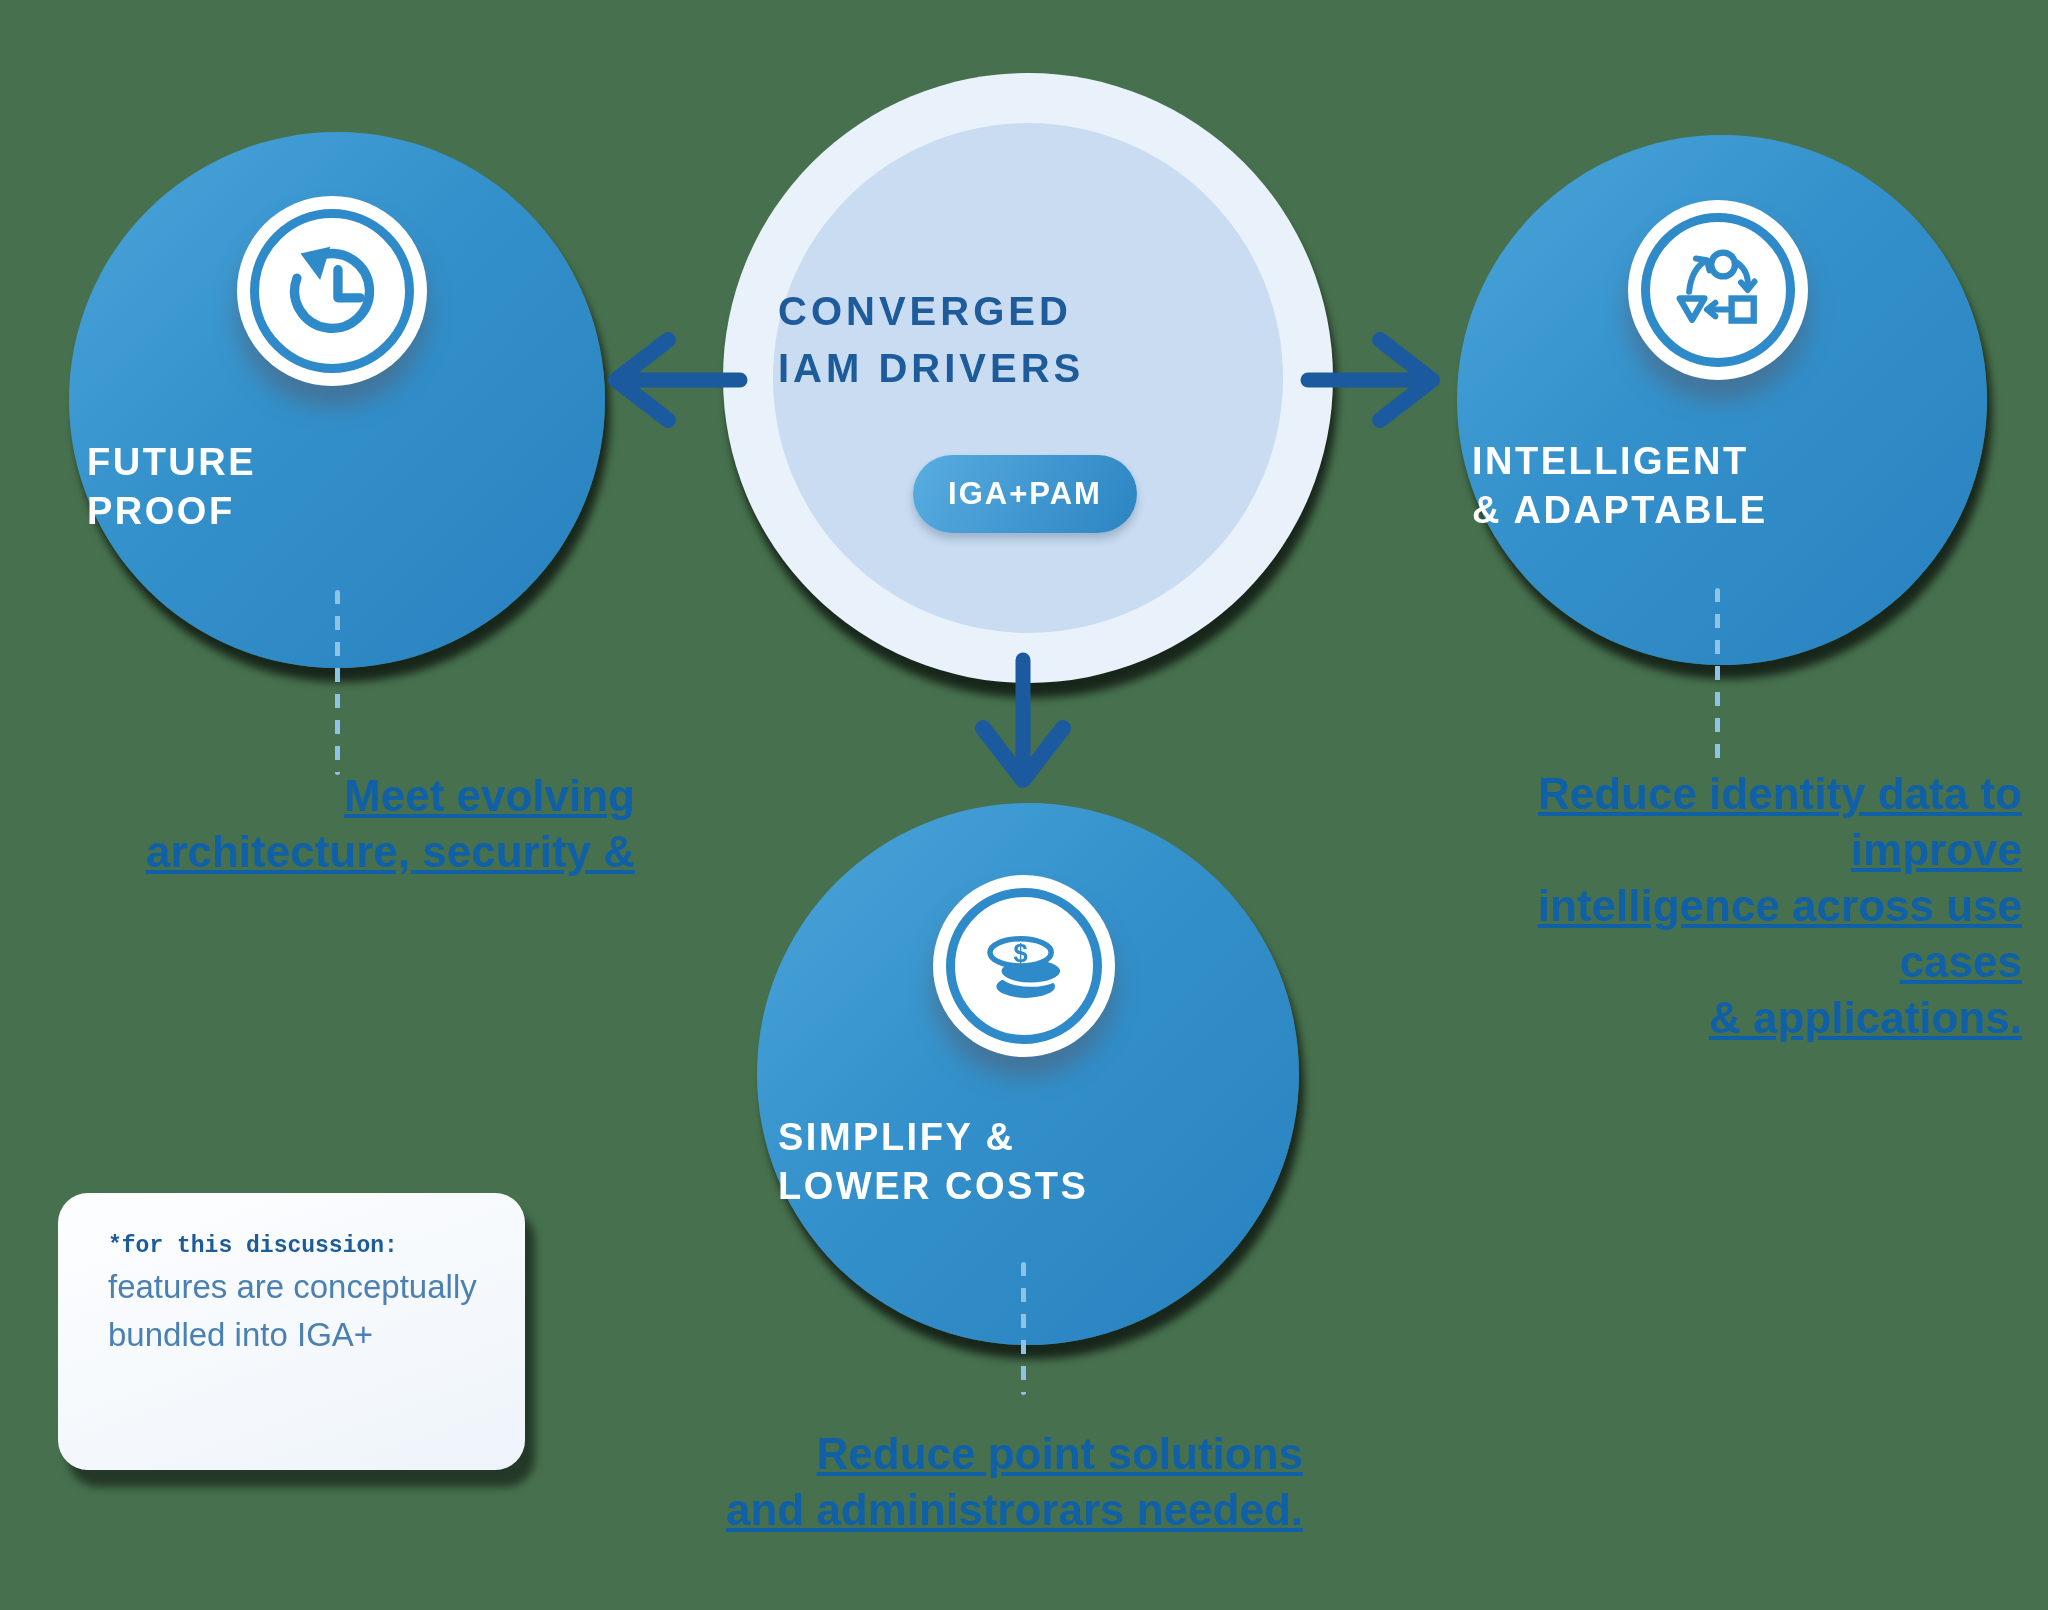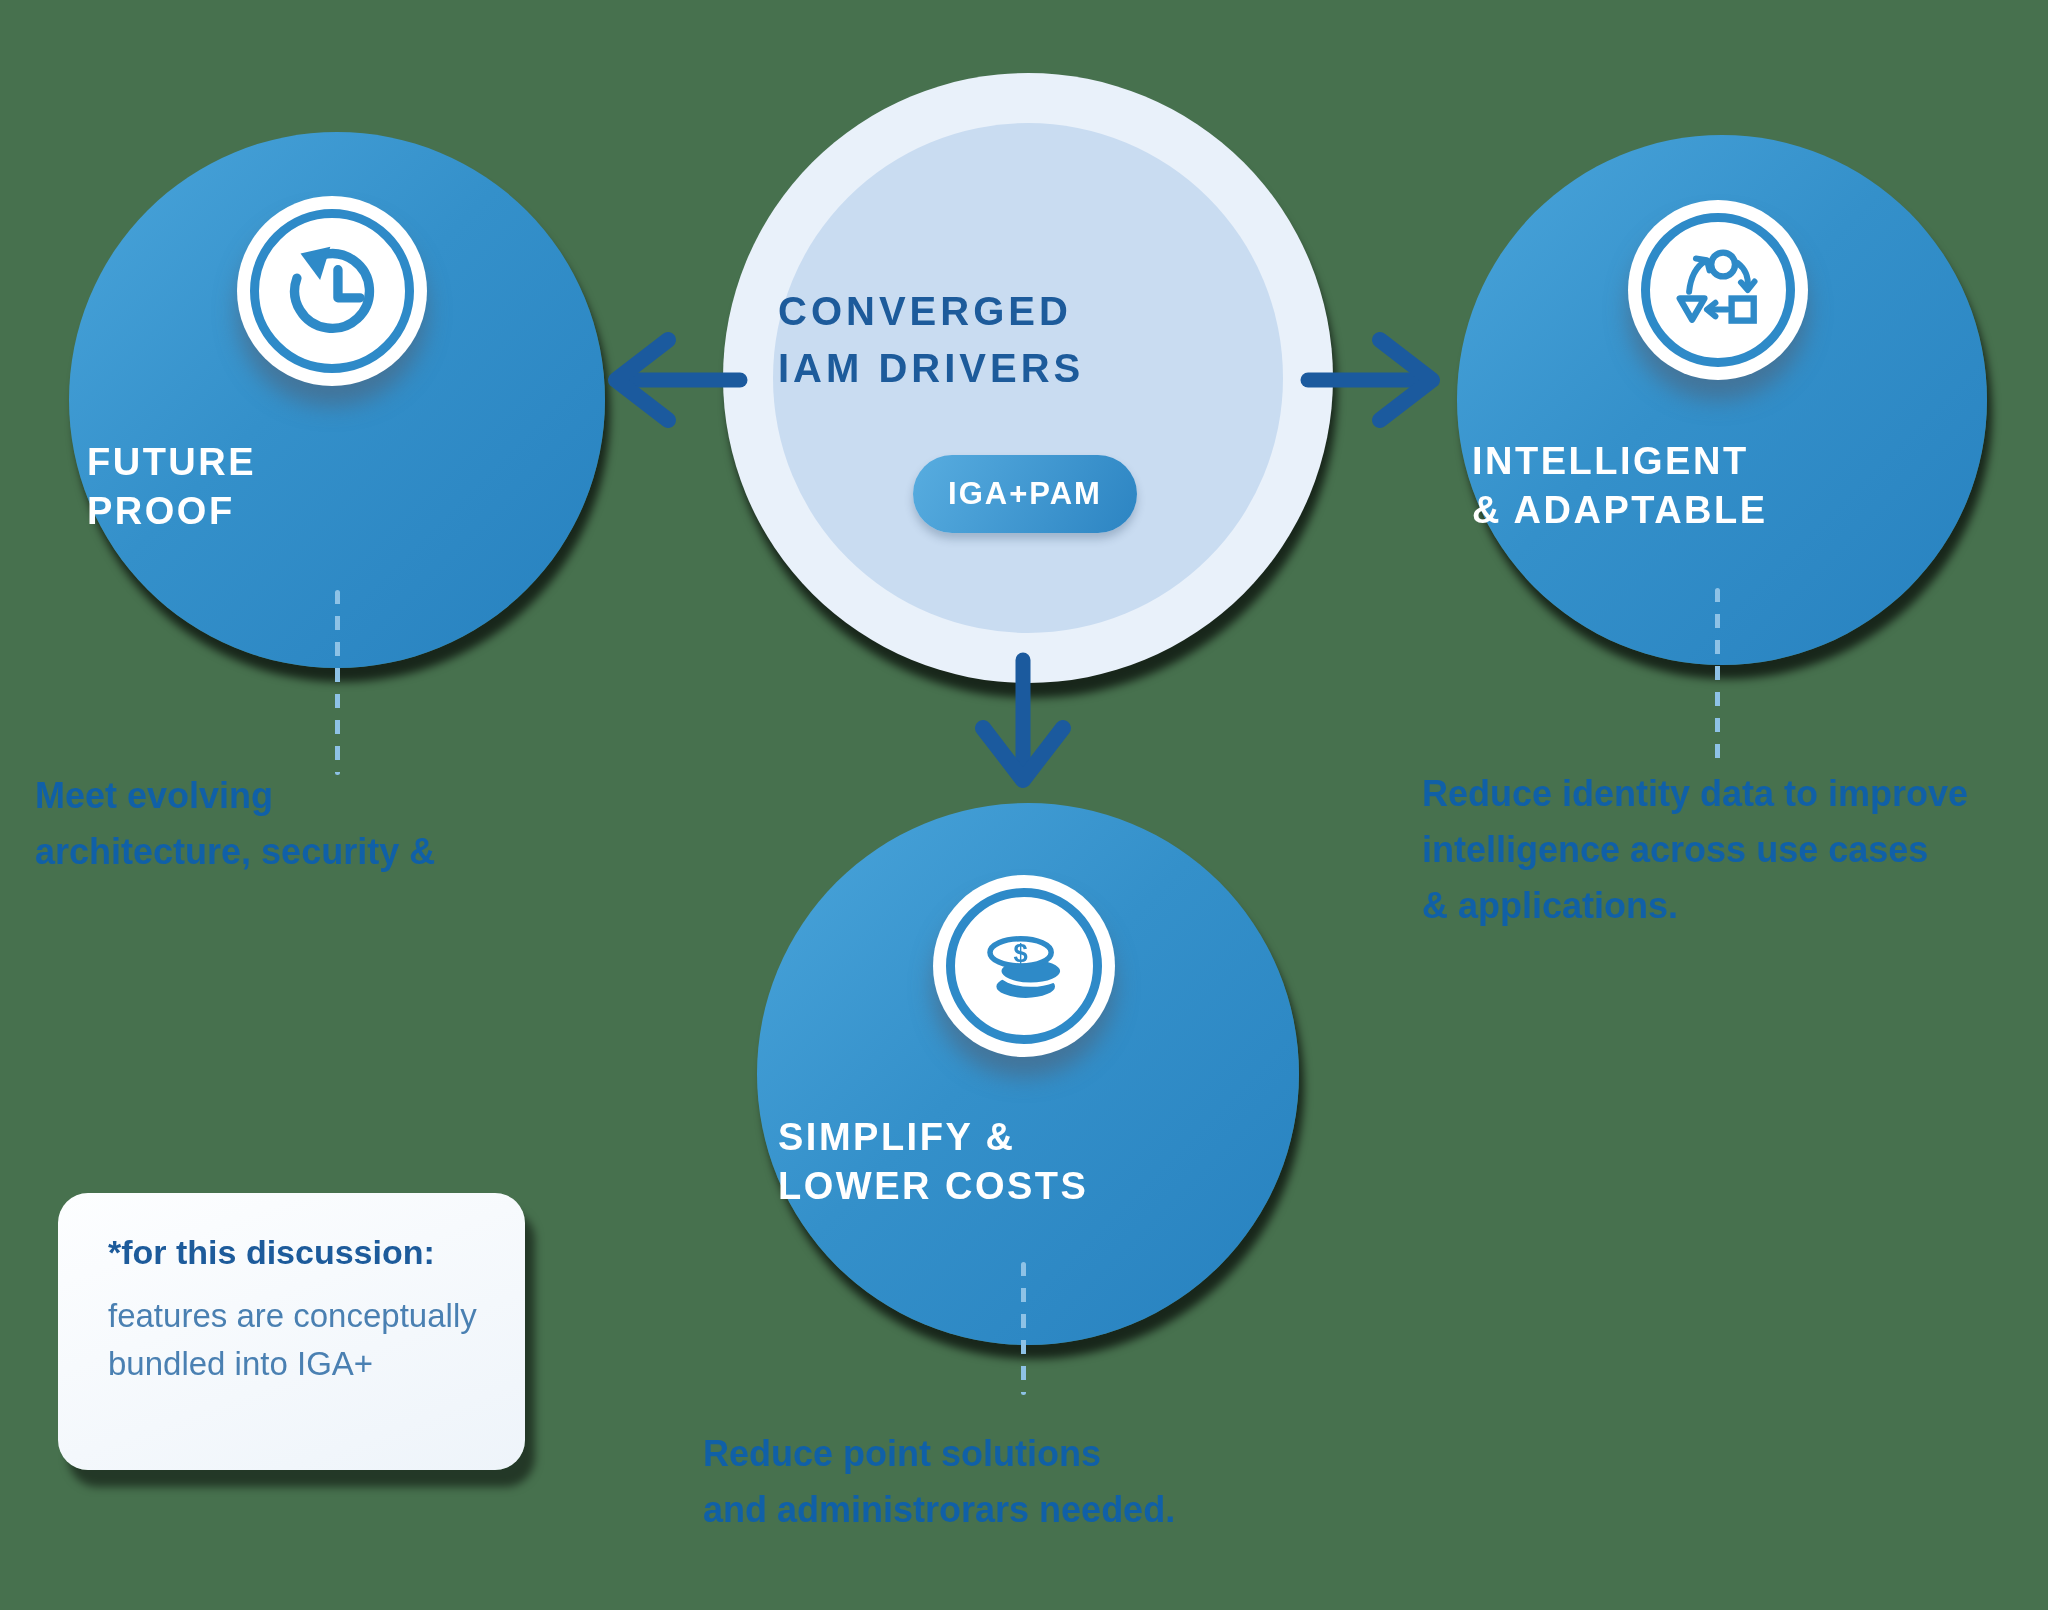--- a/index.html
+++ b/index.html
@@ -20,21 +20,21 @@
   .pill{position:absolute;left:913px;top:420px;width:224px;height:78px;border-radius:40px;
     background:linear-gradient(120deg,#58ade0,#2c84c2);display:flex;align-items:center;justify-content:center;
     color:#ffffff;font-size:31px;font-weight:bold;letter-spacing:2px;box-shadow:0 6px 8px rgba(30,60,90,0.25);margin-top:35px;}
 
   .node-title{position:absolute;text-align:left;color:#ffffff;font-size:38px;font-weight:bold;
     letter-spacing:2.5px;line-height:49px;}
   .node-title.left{left:87px;top:438px;width:500px;}
   .node-title.right{left:1472px;top:437px;width:500px;}
   .node-title.bottom{left:778px;top:1113px;width:514px;}
 
-  .desc{position:absolute;text-align:left;color:#1060a7;font-weight:bold;font-size:36px;line-height:56px;}
+  .desc{position:absolute;text-align:right;color:#1060a7;font-weight:bold;font-size:44px;line-height:56px;text-decoration:underline;}
   .desc.left{left:35px;top:768px;width:600px;}
   .desc.right{left:1422px;top:766px;width:600px;}
   .desc.bottom{left:703px;top:1426px;width:600px;}
 
   .icon-puck{position:absolute;border-radius:50%;background:#ffffff;
     box-shadow:0 20px 22px rgba(80,95,115,0.55);display:flex;align-items:center;justify-content:center;}
   .icon-puck.left{left:237px;top:196px;width:190px;height:190px;}
   .icon-puck.right{left:1628px;top:200px;width:180px;height:180px;}
   .icon-puck.bottom{left:933px;top:875px;width:182px;height:182px;}
   .icon-ring{position:absolute;inset:13px;border:9px solid #2e8ac8;border-radius:50%;}
@@ -44,21 +44,21 @@
     background:repeating-linear-gradient(180deg,#8ec2e6 0 14px,transparent 14px 26px);}
   .dashed-v.left{left:335px;top:590px;height:185px;}
   .dashed-v.right{left:1715px;top:588px;height:172px;}
   .dashed-v.bottom{left:1021px;top:1262px;height:133px;}
 
   .arrow-svg{position:absolute;}
 
   .note-box{position:absolute;left:58px;top:1193px;width:467px;height:277px;box-sizing:border-box;
     background:linear-gradient(160deg,#fdfeff,#eef4fa);border-radius:30px;
     box-shadow:10px 17px 8px rgba(0,0,0,0.5);padding:40px 30px 0 50px;}
-  .note-heading{color:#1d5b9b;font-weight:bold;font-size:34px;margin-bottom:20px;}
+  .note-heading{color:#1d5b9b;font-weight:bold;font-size:23px;margin-bottom:4px;font-family:Liberation Mono, monospace;}
   .note-line{color:#4a80b2;font-weight:300;font-size:33px;line-height:48px;}
 </style>
 </head>
 <body>
 
 <div class="canvas">
 
   <div class="circle-node" style="left:69px;top:132px;width:536px;height:536px;"></div>
   <div class="circle-node" style="left:1457px;top:135px;width:530px;height:530px;"></div>
   <div class="circle-node" style="left:757px;top:803px;width:542px;height:542px;"></div>

